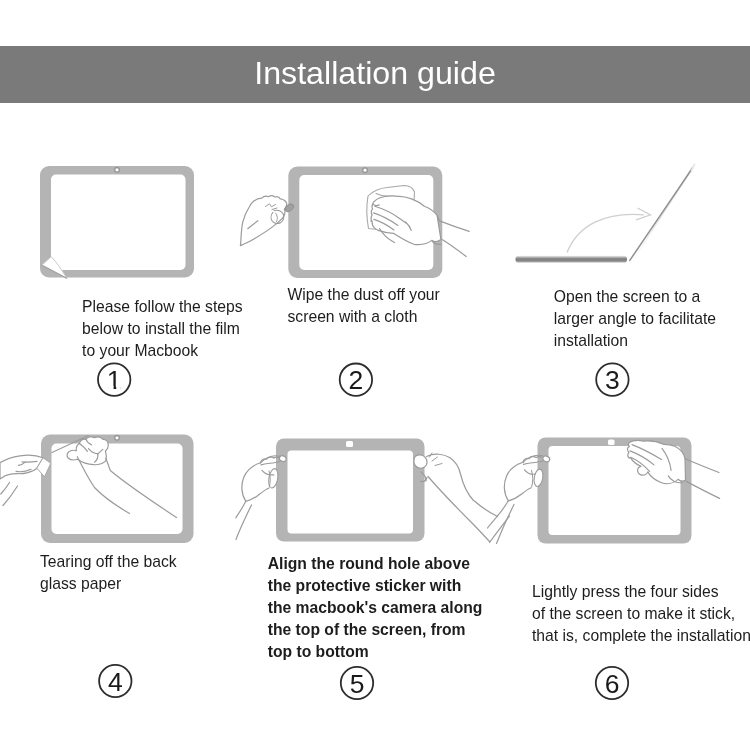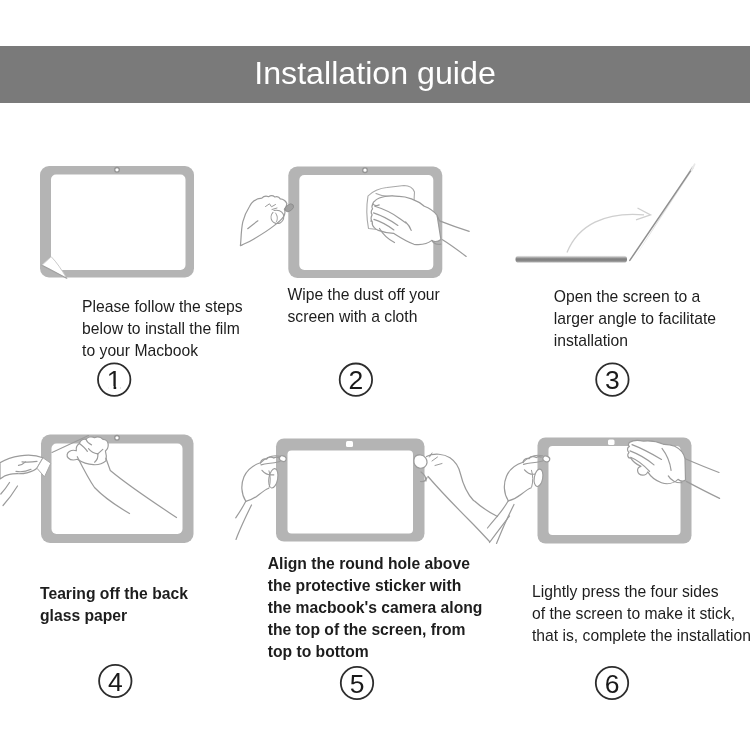--- a/index.html
+++ b/index.html
@@ -13,21 +13,21 @@
 </style>
 </head>
 <body>
 <div id="banner">
     <span>Installation guide</span>
   </div>
 
 <div class="cap" style="left:48.1px;top:296px;margin-left:34px;">Please follow the steps<br>below to install the film<br>to your Macbook</div>
 <div class="cap" style="left:287.5px;top:284px;">Wipe the dust off your<br>screen with a cloth</div>
 <div class="cap" style="left:514.8px;top:285.7px;margin-left:39px;">Open the screen to a<br>larger angle to facilitate<br>installation</div>
-<div class="cap" style="left:40px;top:583px;font-weight:bold;">Tearing off the back<br>glass paper</div>
+<div class="cap" style="left:40px;top:551px;">Tearing off the back<br>glass paper</div>
 <div class="cap" style="left:267.7px;top:552.5px;font-weight:bold;">Align the round hole above<br>the protective sticker with<br>the macbook's camera along<br>the top of the screen, from<br>top to bottom</div>
 <div class="cap" style="left:532px;top:552.3px;margin-top:29px;">Lightly press the four sides<br>of the screen to make it stick,<br>that is, complete the installation</div>
 
 <svg width="750" height="750" viewBox="0 0 750 750">
 
   <g id="nums" fill="none" stroke="#2d2d2d" stroke-width="1.8">
     <circle cx="114.2" cy="379.6" r="16.2"></circle>
     <circle cx="355.9" cy="379.7" r="16.2"></circle>
     <circle cx="612.4" cy="379.6" r="16.2"></circle>
     <circle cx="115.3" cy="681" r="16.2"></circle>

